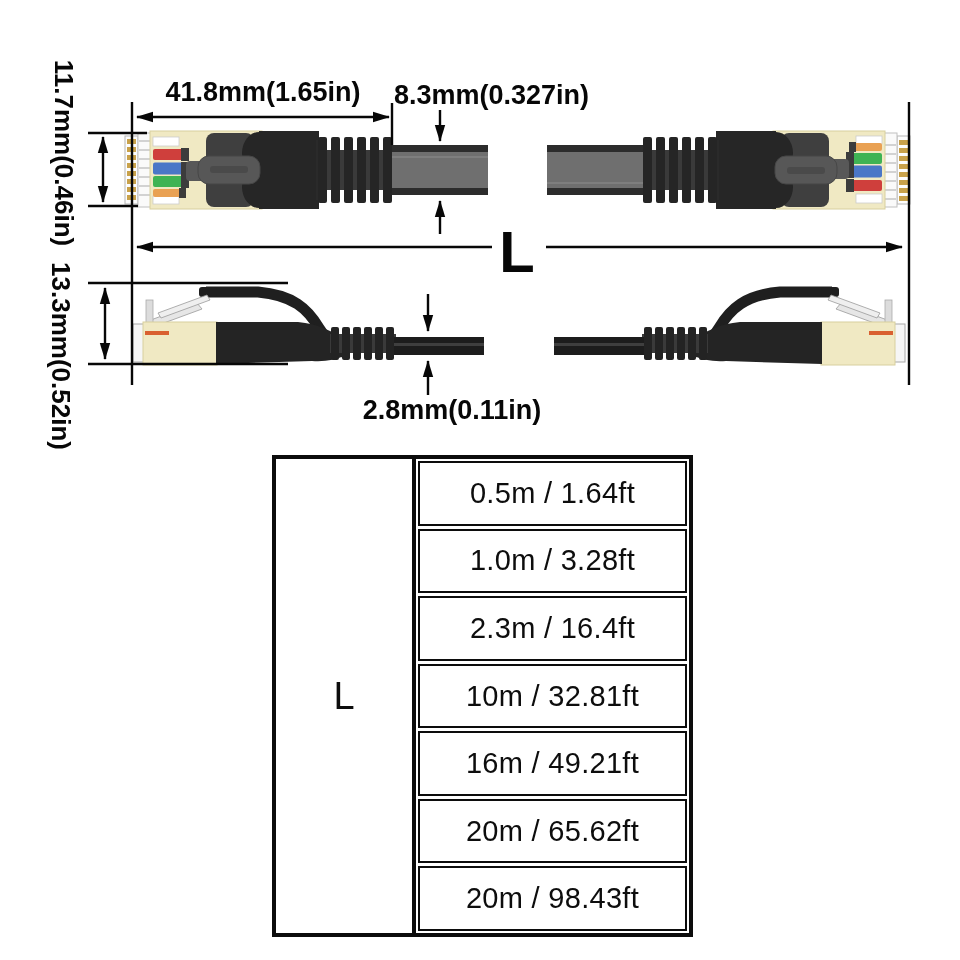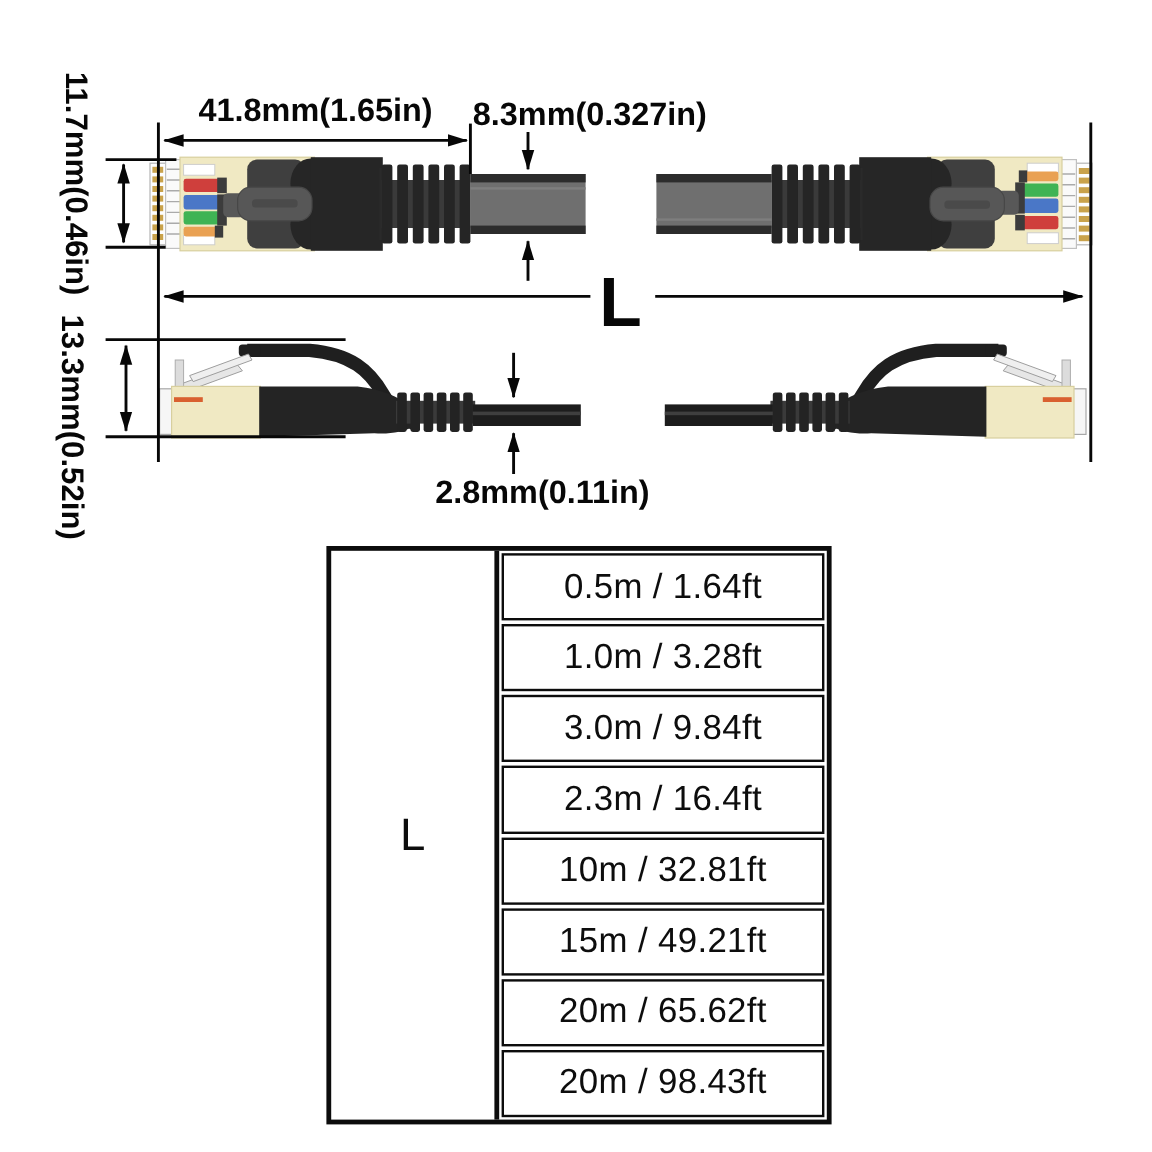--- a/index.html
+++ b/index.html
@@ -132,22 +132,21 @@
     <text class="dim-text" x="52" y="356" font-size="26" text-anchor="middle" transform="rotate(90 52 356)">13.3mm(0.52in)</text>
     <text class="dim-text" x="452" y="419" font-size="27" text-anchor="middle">2.8mm(0.11in)</text>
     <text class="dim-text" x="517" y="272" font-size="58" text-anchor="middle">L</text>
   </svg>
 
   <div class="size-table">
     <div class="tcol-symbol">L</div>
     <div class="tcol-values">
       <div class="trow">0.5m / 1.64ft</div>
       <div class="trow">1.0m / 3.28ft</div>
-      <div class="trow">3.0m / 9.84ft</div>
       <div class="trow">2.3m / 16.4ft</div>
       <div class="trow">10m / 32.81ft</div>
-      <div class="trow">15m / 49.21ft</div>
+      <div class="trow">16m / 49.21ft</div>
       <div class="trow">20m / 65.62ft</div>
       <div class="trow">20m / 98.43ft</div>
     </div>
   </div>
 
 </div>
 
 </body></html>

